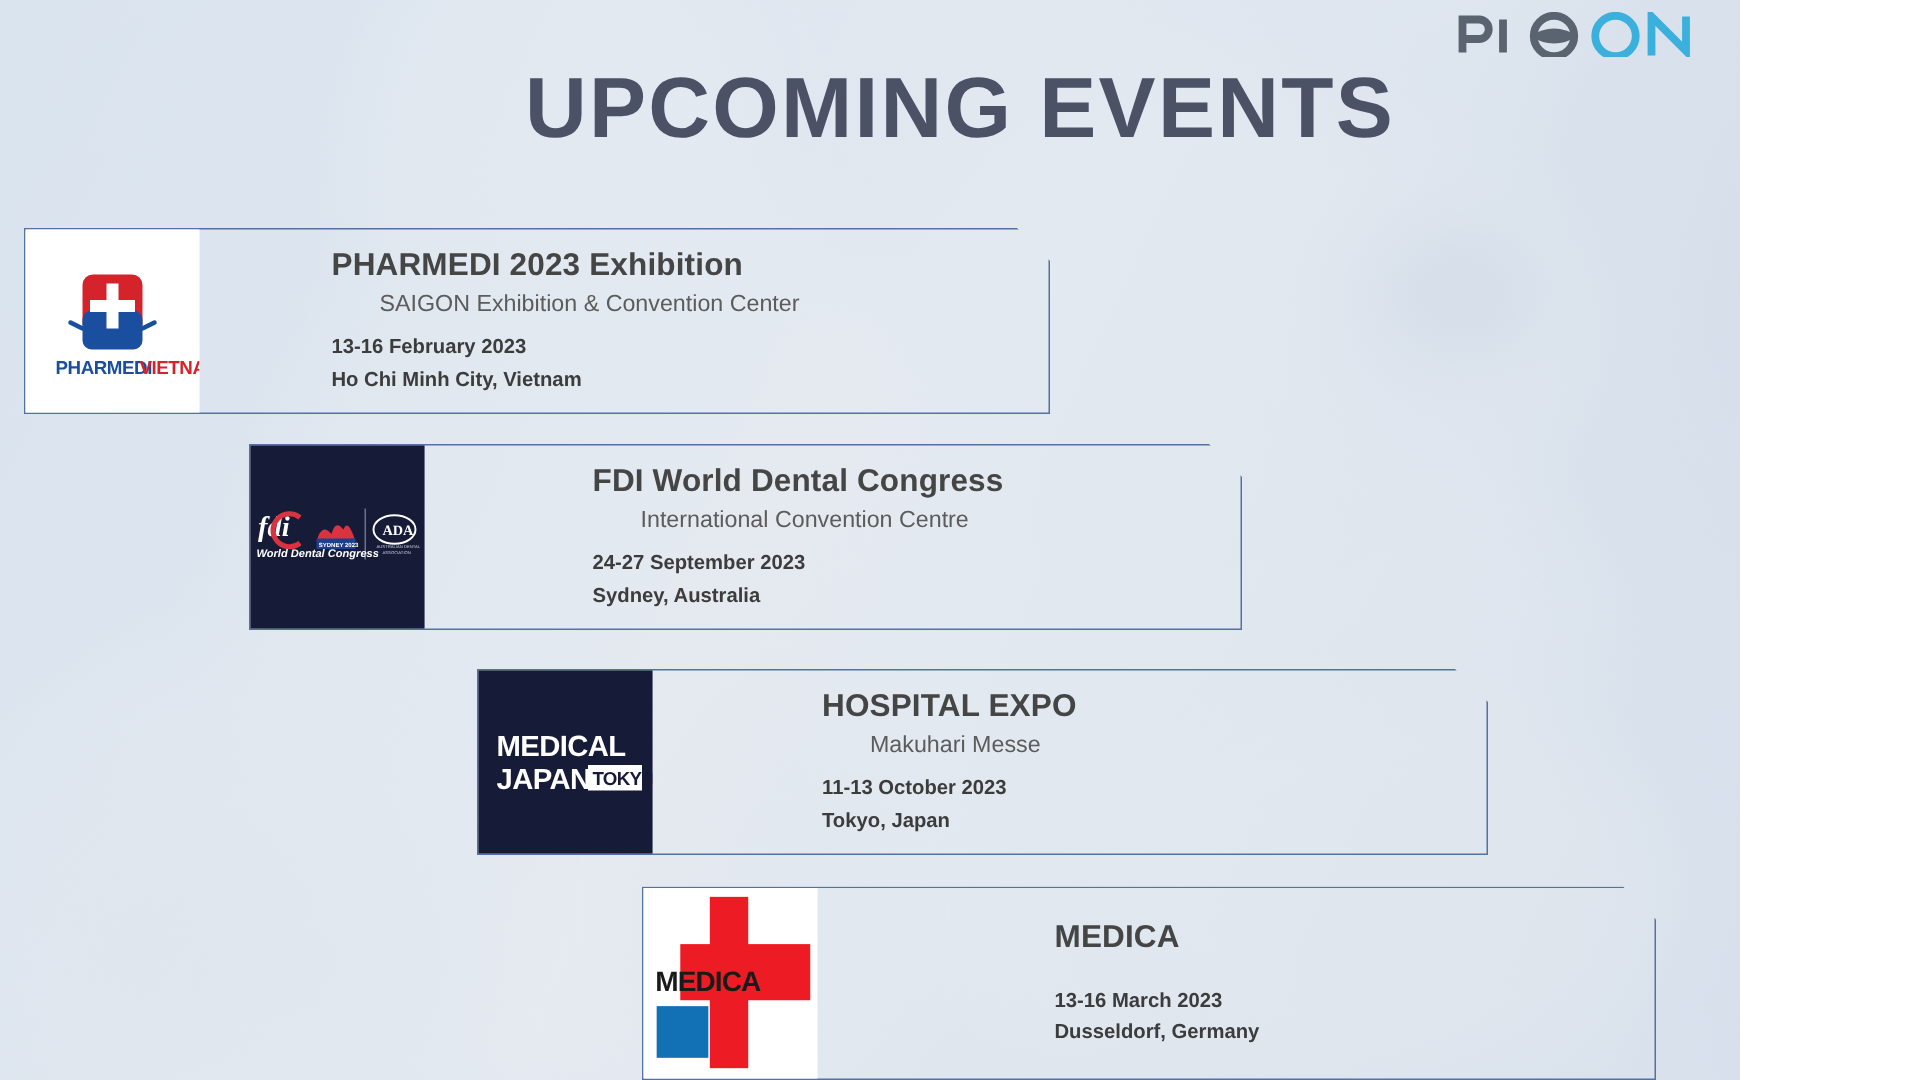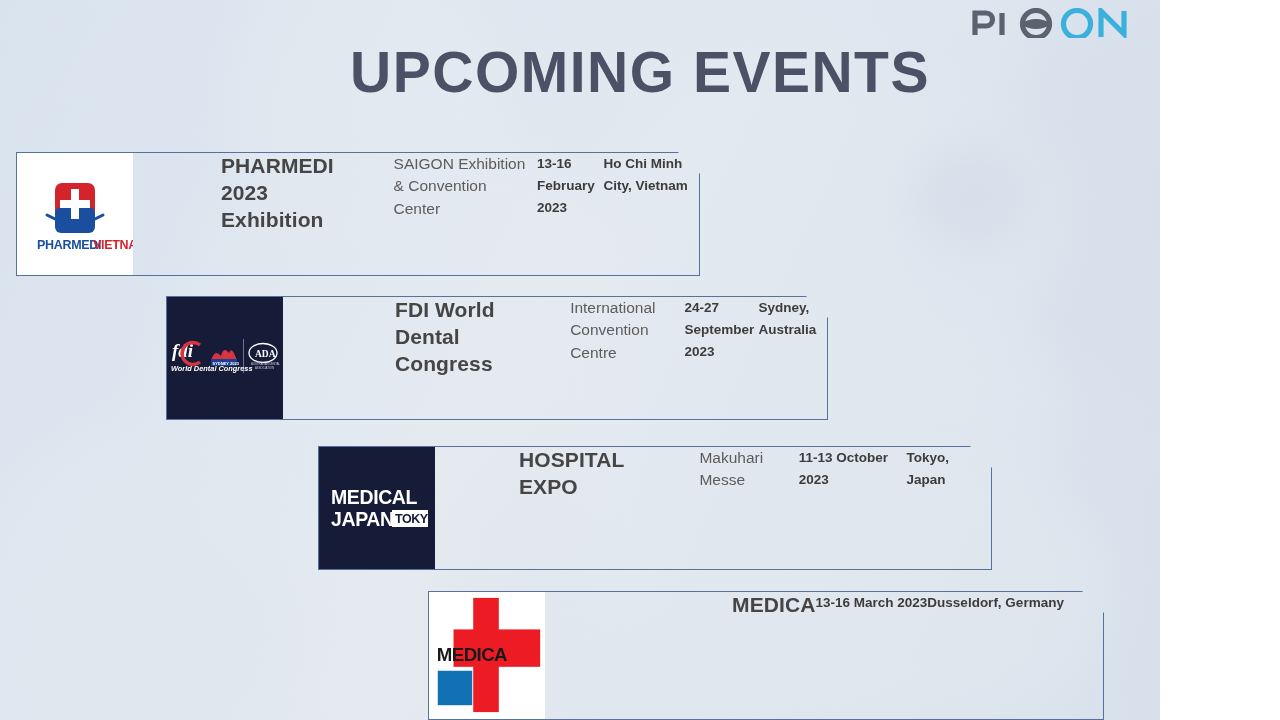--- a/index.html
+++ b/index.html
@@ -95,28 +95,28 @@
     flex: 0 0 116px;
     display: flex;
     justify-content: center;
     overflow: hidden;
   }
   .card-logo.white { background: #ffffff; }
   .card-logo.navy  { background: #161b38; }
   .card-body {
     flex: 1 1 auto;
     display: flex;
-    flex-direction: row;
+    flex-direction: column;
     justify-content: center;
     padding-left: 88px;
     padding-right: 10px;
   }
   .card-body.indent-1 { padding-left: 88px; }
   .card-body.indent-2 { padding-left: 112px; }
-  .card-body.indent-3 { padding-left: 84px; }
+  .card-body.indent-3 { padding-left: 113px; }
   .card-body.indent-4 { padding-left: 158px; }
 
   .ev-title {
     font-size: 21px;
     font-weight: bold;
     color: #454545;
     line-height: 1.28;
     margin-bottom: 1px;
     letter-spacing: .1px;
   }

